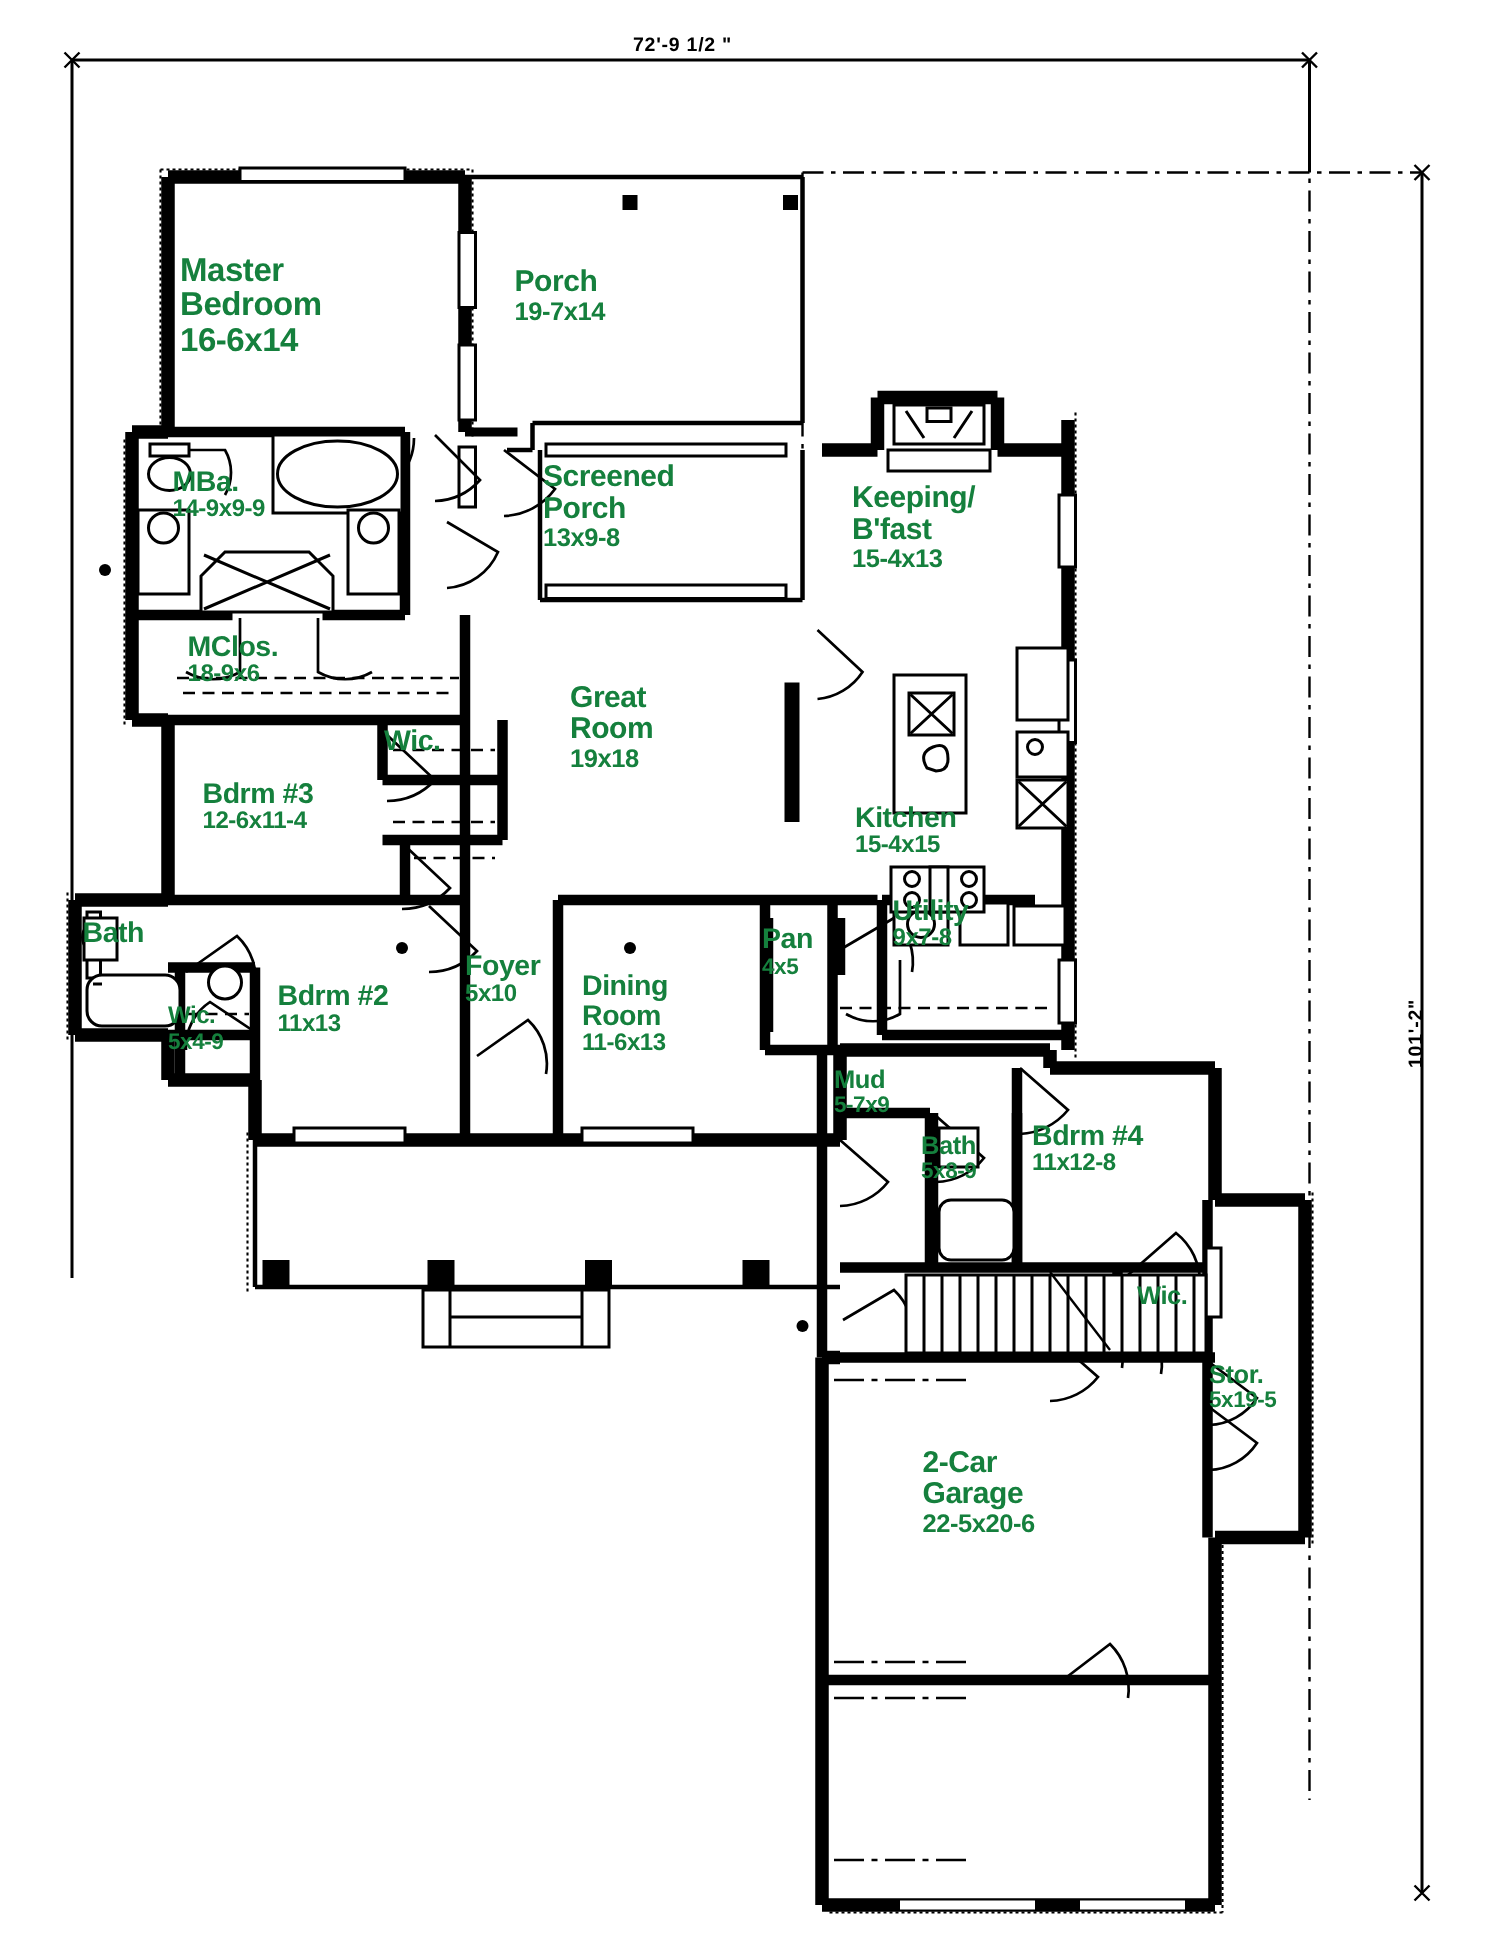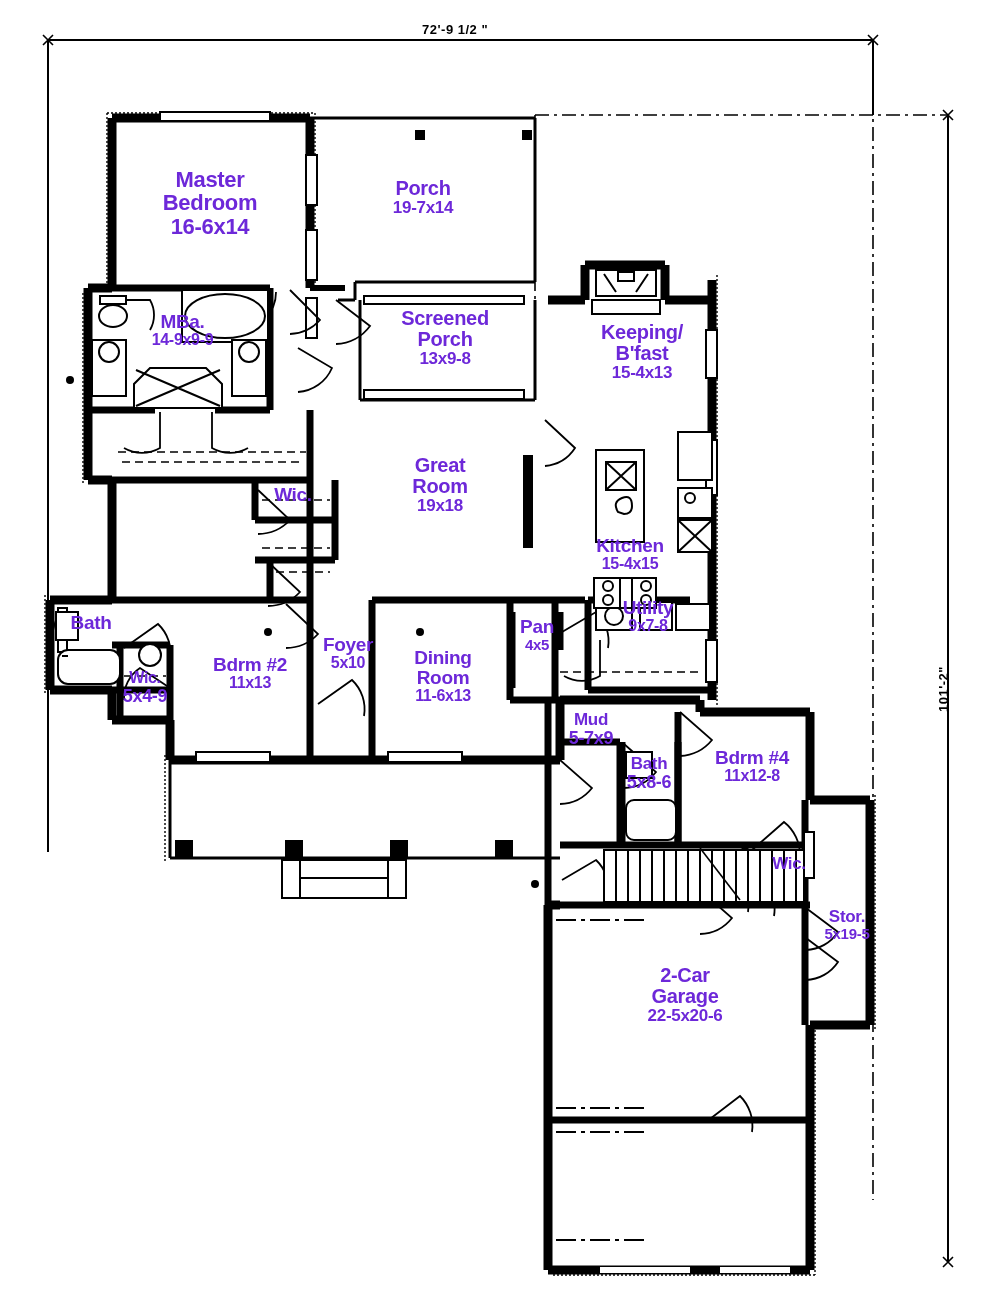--- a/index.html
+++ b/index.html
@@ -1,26 +1,26 @@
 <!DOCTYPE html>
 <html><head>
 <meta charset="utf-8">
 <style>
   html,body{margin:0;padding:0;background:#ffffff;}
   body{font-family:"Liberation Sans", sans-serif;}
   #plan{position:relative;width:1000px;height:1294px;background:#fff;overflow:hidden;}
   svg{position:absolute;left:0;top:0;}
-  .lbl{position:absolute;text-align:center;color:#6d28d9;font-weight:bold;line-height:1.06;letter-spacing:-0.3px;white-space:nowrap;}
+  .lbl{position:absolute;color:#15803d;font-weight:bold;line-height:1.06;letter-spacing:-0.3px;white-space:nowrap;}
   .lbl .nm{display:block;}
   .lbl .dim{display:block;}
   .n22{font-size:22px;} .d18{font-size:22px;}
   .n20{font-size:20px;} .d17{font-size:17px;}
   .n19{font-size:19px;} .d16{font-size:16px;}
   .n17{font-size:17px;} .d15{font-size:15px;}
-  .n16{font-size:16px;} .d14{font-size:18px;}
+  .n16{font-size:16px;} .d14{font-size:15px;}
   .dimtxt{position:absolute;font-size:13px;font-weight:bold;color:#000;letter-spacing:0.5px;}
   .dimtxt.vert{transform:rotate(-90deg);transform-origin:left top;}
 </style>
 </head>
 <body>
 
 <div id="plan">
 
   <svg width="1000" height="1294" viewBox="0 0 1000 1294">
     <g stroke="#000" fill="none">
@@ -359,36 +359,44 @@
     <span class="nm">Keeping/</span>
     <span class="nm">B'fast</span>
     <span class="dim d17">15-4x13</span>
   </div>
 
   <div class="lbl n19" style="left:115px; top:312px; width:135px;">
     <span class="nm">MBa.</span>
     <span class="dim d16">14-9x9-9</span>
   </div>
 
+  <div class="lbl n19" style="left:125px; top:422px; width:150px;">
+    <span class="nm">MClos.</span>
+    <span class="dim d16">18-9x6</span>
+  </div>
 
   <div class="lbl n20" style="left:380px; top:455px; width:120px;">
     <span class="nm">Great</span>
     <span class="nm">Room</span>
     <span class="dim d17">19x18</span>
   </div>
 
   <div class="lbl n19" style="left:570px; top:536px; width:120px;">
     <span class="nm">Kitchen</span>
     <span class="dim d16">15-4x15</span>
   </div>
 
   <div class="lbl n19" style="left:256px; top:485px; width:74px;">
     <span class="nm">Wic.</span>
   </div>
 
+  <div class="lbl n19" style="left:135px; top:520px; width:140px;">
+    <span class="nm">Bdrm #3</span>
+    <span class="dim d16">12-6x11-4</span>
+  </div>
 
   <div class="lbl n19" style="left:55px; top:613px; width:72px;">
     <span class="nm">Bath</span>
   </div>
 
   <div class="lbl n16" style="left:112px; top:670px; width:66px;">
     <span class="nm">Wic.</span>
     <span class="dim d14">5x4-9</span>
   </div>
 
@@ -419,21 +427,21 @@
   </div>
 
 
   <div class="lbl n17" style="left:556px; top:711px; width:70px;">
     <span class="nm">Mud</span>
     <span class="dim d14">5-7x9</span>
   </div>
 
   <div class="lbl n17" style="left:614px; top:755px; width:70px;">
     <span class="nm">Bath</span>
-    <span class="dim d14">5x8-6</span>
+    <span class="dim d14">5x8-9</span>
   </div>
 
   <div class="lbl n19" style="left:688px; top:748px; width:128px;">
     <span class="nm">Bdrm #4</span>
     <span class="dim d16">11x12-8</span>
   </div>
 
   <div class="lbl n17" style="left:758px; top:855px; width:62px;">
     <span class="nm">Wic.</span>
   </div>

